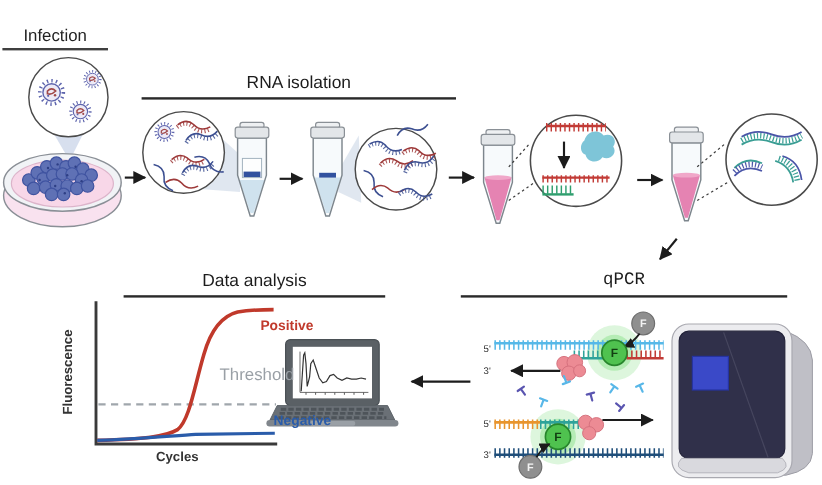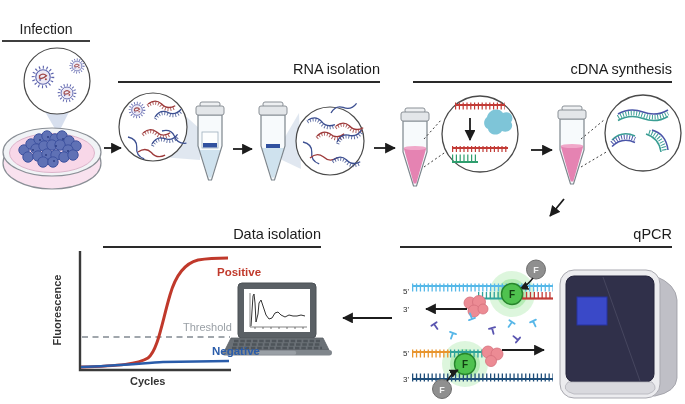--- a/index.html
+++ b/index.html
@@ -1,20 +1,20 @@
 <!DOCTYPE html>
 <html><head>
 <meta charset="utf-8">
 <style>
   html,body{margin:0;padding:0;background:#ffffff;}
   #stage{position:relative;width:685px;height:404px;background:#fff;overflow:hidden;
          font-family:"Liberation Sans", sans-serif;}
   svg{position:absolute;left:0;top:0;}
   .label{position:absolute;color:#1f1f1f;white-space:nowrap;}
-  .section-title{font-size:14.5px;font-weight:500;text-align:right;color:#1c1c1c;
+  .section-title{font-size:14.5px;font-weight:500;text-align:center;color:#1c1c1c;
                  border-bottom:2px solid #2a2a2a;padding-bottom:4px;}
   .two-line{font-size:14px;font-weight:500;text-align:center;line-height:1.1;
             border-bottom:2.5px solid #3f3f3f;padding-bottom:3px;color:#222;}
   .curve-label{font-size:11.5px;font-weight:700;padding-left:24px;}
   .axis-label{font-size:11px;font-weight:700;color:#333;}
   .prime{font-size:8px;color:#2b2b2b;transform:translate(-50%,-50%);}
   .fluor{font-weight:700;transform:translate(-50%,-52%);}
 </style>
 </head>
 <body>
@@ -299,29 +299,28 @@
     </g>
   </g>
 </svg>
 
 <div class="label two-line" style="left:2px;top:2px;width:88px;margin-top:20px;">
   <div>Infection</div>
 </div>
 
 <div class="label section-title" style="left:118px;top:61px;width:262px;">RNA isolation</div>
 
-<div class="label section-title" style="left:413px;top:61px;width:259px;">cDNA synthesis</div>
-
-<div class="label section-title" style="left:400px;top:226px;width:272px;">qPCR</div>
-
-<div class="label section-title" style="left:103px;top:226px;width:218px;">Data isolation</div>
+
+<div class="label section-title" style="left:384px;top:226px;width:272px;font-family:Liberation Mono, monospace;">qPCR</div>
+
+<div class="label section-title" style="left:103px;top:226px;width:218px;">Data analysis</div>
 
 <div class="label curve-label" style="left:193px;top:266px;color:#c0392b;">Positive</div>
-<div class="label" style="left:183px;top:321px;color:#9aa0a6;font-size:11px;">Threshold</div>
-<div class="label curve-label" style="left:188px;top:345px;color:#2a5caa;">Negative</div>
+<div class="label" style="left:183px;top:304px;color:#9aa0a6;font-size:14px;">Threshold</div>
+<div class="label curve-label" style="left:204px;top:345px;color:#2a5caa;">Negative</div>
 
 <div class="label axis-label" style="left:57px;top:310px;transform:translate(-50%,-50%) rotate(-90deg);">Fluorescence</div>
 <div class="label axis-label" style="left:130px;top:375px;">Cycles</div>
 
 <div class="label prime" style="left:406px;top:291px;">5'</div>
 <div class="label prime" style="left:406px;top:309px;">3'</div>
 <div class="label prime" style="left:406px;top:353px;">5'</div>
 <div class="label prime" style="left:406px;top:379px;">3'</div>
 
 <div class="label fluor" style="left:536px;top:270px;font-size:9px;color:#f2f2f2;">F</div>

